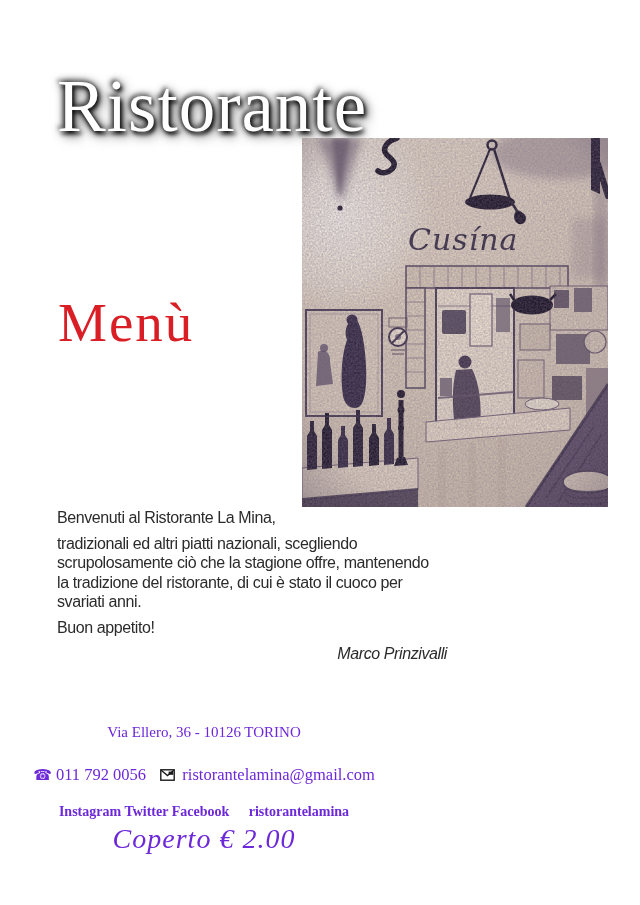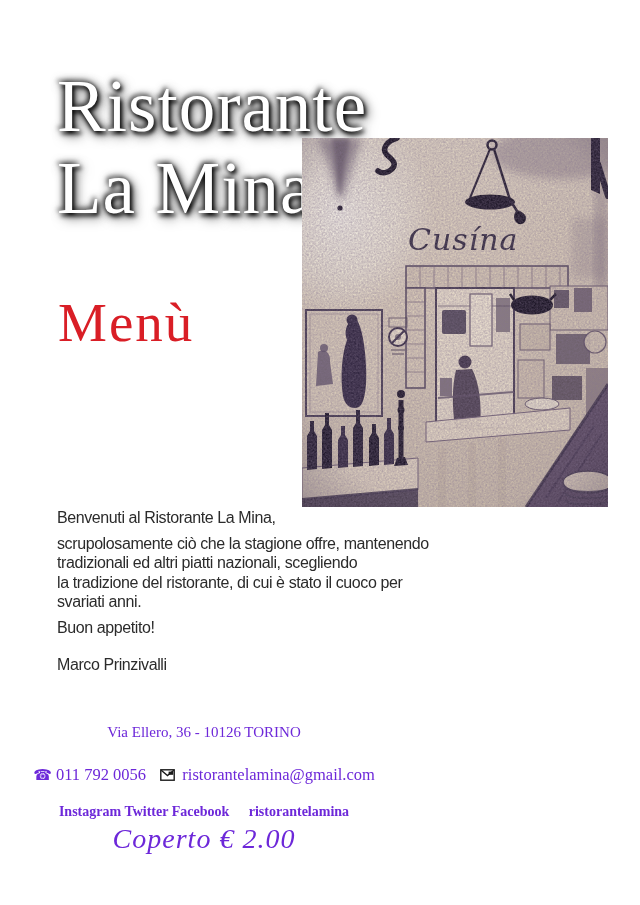--- a/index.html
+++ b/index.html
@@ -35,21 +35,21 @@
   .welcome{
     position:absolute; left:57px; top:508px; width:400px; z-index:1;
     font-family:"Liberation Sans", sans-serif;
     font-size:16px; line-height:19.5px; letter-spacing:-0.4px;
     color:#2b2b2b;
   }
   .welcome .line{white-space:nowrap;}
   .welcome .greeting{margin-bottom:6px;}
   .welcome .closing{margin-top:6px;}
   .welcome .signature{
-    margin-top:18px; text-align:left; padding-right:10px; white-space:nowrap;
+    margin-top:7px; text-align:right; padding-right:10px; white-space:nowrap;font-style:italic;
   }
   
   .footer{
     position:absolute; left:0; top:724px; width:408px; z-index:1;
     text-align:center; color:#6d28d9;
   }
   .footer .address{font-size:15px;}
   .footer .contact{margin-top:24px; font-size:16.5px;}
   .footer .contact .glyph{
     font-family:"DejaVu Sans", sans-serif; font-size:15px;
@@ -63,21 +63,20 @@
     margin-top:3px; font-size:28px; font-style:italic; letter-spacing:1px;
   }
 </style>
 </head>
 <body>
 
 <div class="page">
 
   <div class="title">
     <div>Ristorante</div>
-    <div>La Mina</div>
   </div>
 
   <div class="menu-heading">
     <div>Menù</div>
   </div>
 
   <svg class="photo" viewBox="0 0 306 369" xmlns="http://www.w3.org/2000/svg">
     <defs>
       <linearGradient id="bg" x1="0" y1="0" x2="0.25" y2="1">
         <stop offset="0" stop-color="#e7dccb"></stop>
@@ -213,22 +212,22 @@
       <path d="M262,348 C262,356 310,356 310,348 M263,355 C263,362 309,362 309,355 M264,362 C264,368 308,368 308,362" stroke="#493d53" stroke-width="1.8" fill="none" opacity="0.85"></path>
     </g>
 
     <path d="M140,310 V369 M170,305 V369 M200,300 V369" stroke="#b5a392" stroke-width="8" opacity="0.18"></path>
     <rect width="306" height="369" fill="url(#vig)"></rect>
     <rect width="306" height="369" filter="url(#grain)" opacity="0.45"></rect>
   </svg>
 
   <div class="welcome">
     <div class="line greeting">Benvenuti al Ristorante La Mina,</div>
+    <div class="line">tradizionali ed altri piatti nazionali, scegliendo</div>
     <div class="line">scrupolosamente ciò che la stagione offre, mantenendo</div>
-    <div class="line">tradizionali ed altri piatti nazionali, scegliendo</div>
     <div class="line">la tradizione del ristorante, di cui è stato il cuoco per</div>
     <div class="line">svariati anni.</div>
     <div class="line closing">Buon appetito!</div>
     <div class="signature">Marco Prinzivalli</div>
   </div>
 
   <div class="footer">
     <div class="address">Via Ellero, 36 - 10126 TORINO</div>
 
     <div class="contact">

